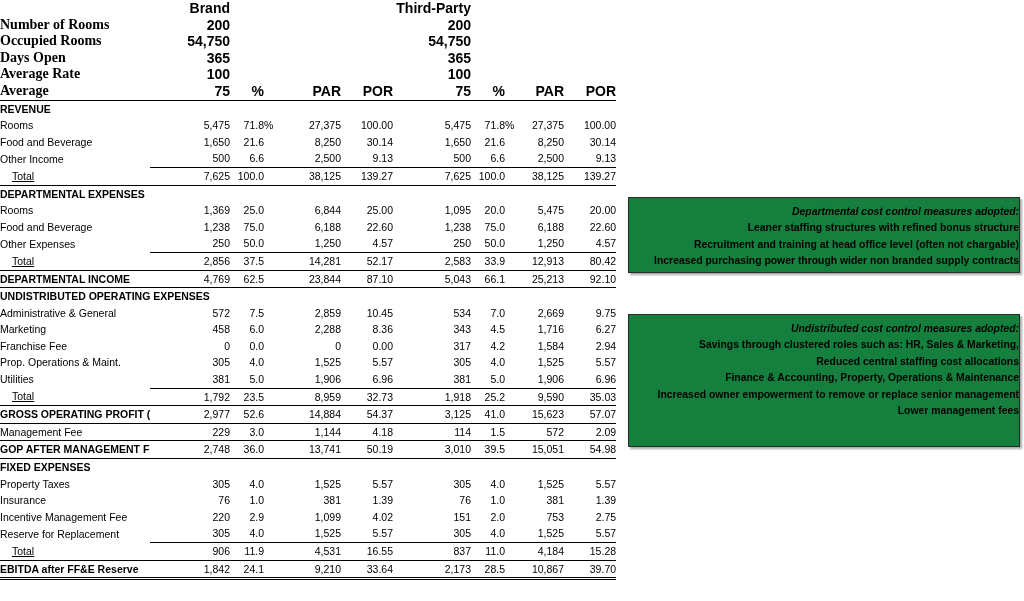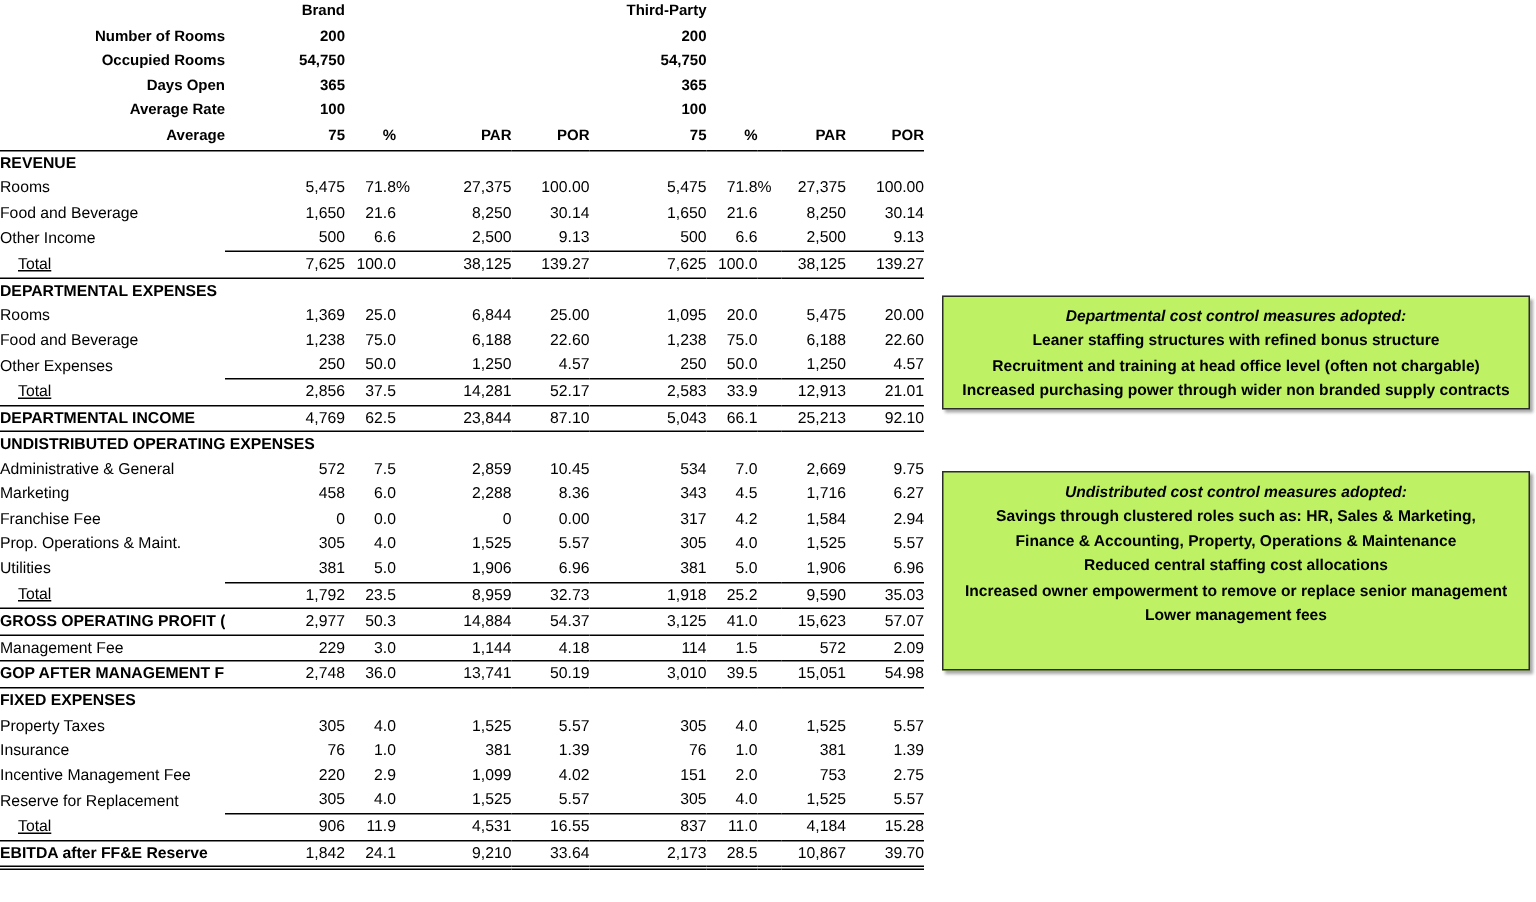--- a/index.html
+++ b/index.html
@@ -56,46 +56,46 @@
   td.num   { text-align: right; padding-right: 5px; }
   td.pctsym{ text-align: left; padding-left: 2px; }
 
   .bold   { font-weight: bold; }
 
   
   table.top {
     border-collapse: collapse;
     width: 616px;
     table-layout: fixed;
-    font-size: 10px;
+    font-size: 14px;
     font-weight: bold;
   }
   table.top td {
     padding: 0;
     height: 16.6px;
     line-height: 16.6px;
     white-space: nowrap;
     vertical-align: middle;
   }
-  td.toplbl { text-align: right; padding-right: 6px; }
+  td.toplbl { text-align: left; padding-right: 6px; font-family: Liberation Serif, serif; }
   td.topval { text-align: right; padding-right: 5px; }
 
   
   .rule-thick-top   { border-top: 1.6px solid #000; }
   .rule-thin-top    { border-top: 0.9px solid #000; }
   .rule-dbl-bot     { border-bottom: 3px double #000; }
 
   
   .callout {
     position: absolute;
-    background: #bef264;
+    background: #15803d;
     border: 1.4px solid #2b2b2b;
     box-shadow: 2px 2px 2px rgba(0,0,0,0.35);
     box-sizing: border-box;
-    text-align: center;
+    text-align: right;
     font-size: 10.4px;
     font-weight: bold;
     line-height: 16.4px;
     padding-top: 6px;
   }
   .callout .hdr {
     font-style: italic;
     font-weight: bold;
   }
   #box-departmental {
@@ -301,21 +301,21 @@
         <td class="lbl indent">Total</td>
         <td class="num rule-thin-top">2,856</td>
         <td class="num rule-thin-top">37.5</td>
         <td class="pctsym rule-thin-top"></td>
         <td class="num rule-thin-top">14,281</td>
         <td class="num rule-thin-top">52.17</td>
         <td class="num rule-thin-top">2,583</td>
         <td class="num rule-thin-top">33.9</td>
         <td class="pctsym rule-thin-top"></td>
         <td class="num rule-thin-top">12,913</td>
-        <td class="num rule-thin-top">21.01</td>
+        <td class="num rule-thin-top">80.42</td>
       </tr>
 
       <tr class="rule-thick-top">
         <td class="lbl bold">DEPARTMENTAL INCOME</td>
         <td class="num">4,769</td>
         <td class="num">62.5</td>
         <td class="pctsym"></td>
         <td class="num">23,844</td>
         <td class="num">87.10</td>
         <td class="num">5,043</td>
@@ -403,21 +403,21 @@
         <td class="num rule-thin-top">1,918</td>
         <td class="num rule-thin-top">25.2</td>
         <td class="pctsym rule-thin-top"></td>
         <td class="num rule-thin-top">9,590</td>
         <td class="num rule-thin-top">35.03</td>
       </tr>
 
       <tr class="rule-thick-top">
         <td class="lbl bold">GROSS OPERATING PROFIT (GOP)</td>
         <td class="num">2,977</td>
-        <td class="num">50.3</td>
+        <td class="num">52.6</td>
         <td class="pctsym"></td>
         <td class="num">14,884</td>
         <td class="num">54.37</td>
         <td class="num">3,125</td>
         <td class="num">41.0</td>
         <td class="pctsym"></td>
         <td class="num">15,623</td>
         <td class="num">57.07</td>
       </tr>
 
@@ -539,17 +539,17 @@
 <div class="callout" id="box-departmental">
   <span class="cline hdr">Departmental cost control measures adopted:</span>
   <span class="cline">Leaner staffing structures with refined bonus structure</span>
   <span class="cline">Recruitment and training at head office level (often not chargable)</span>
   <span class="cline">Increased purchasing power through wider non branded supply contracts</span>
 </div>
 
 <div class="callout" id="box-undistributed">
   <span class="cline hdr">Undistributed cost control measures adopted:</span>
   <span class="cline">Savings through clustered roles such as: HR, Sales &amp; Marketing,</span>
+  <span class="cline">Reduced central staffing cost allocations</span>
   <span class="cline">Finance &amp; Accounting, Property, Operations &amp; Maintenance</span>
-  <span class="cline">Reduced central staffing cost allocations</span>
   <span class="cline">Increased owner empowerment to remove or replace senior management</span>
   <span class="cline">Lower management fees</span>
 </div>
 
 </body></html>

